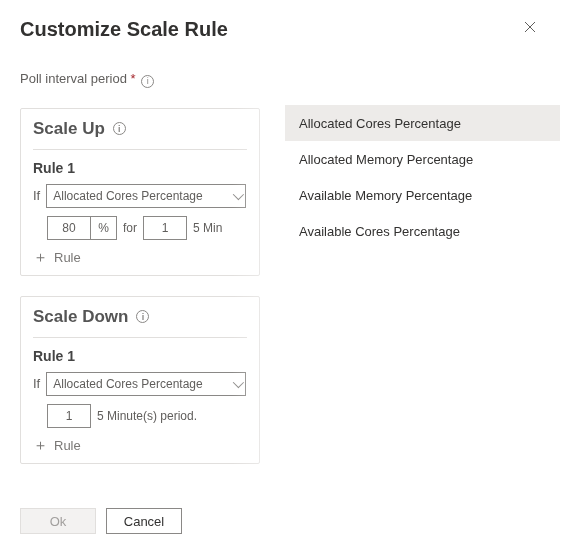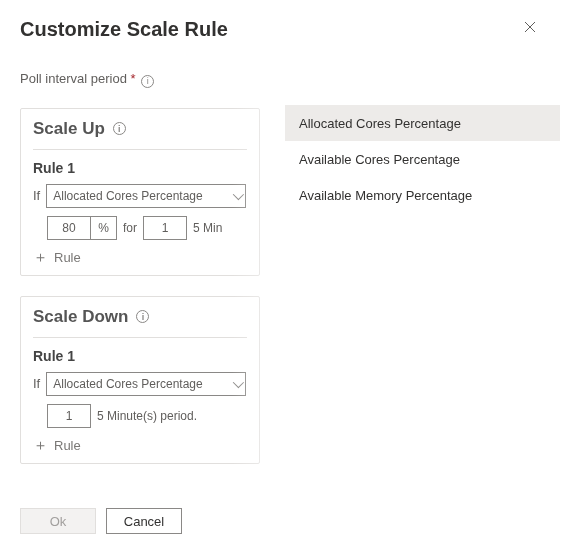--- a/index.html
+++ b/index.html
@@ -254,15 +254,16 @@
 
 <div class="footer">
   <button class="btn disabled">Ok</button>
   <button class="btn">Cancel</button>
 </div>
 
 <div class="fade"></div>
 
 <div class="dropdown-popup">
   <div class="dd-item selected">Allocated Cores Percentage</div>
+  <div class="dd-item">Allocated Memory Percentage</div>
+  <div class="dd-item">Available Memory Percentage</div>
   <div class="dd-item">Available Cores Percentage</div>
-  <div class="dd-item">Available Memory Percentage</div>
 </div>
 
 </body></html>

